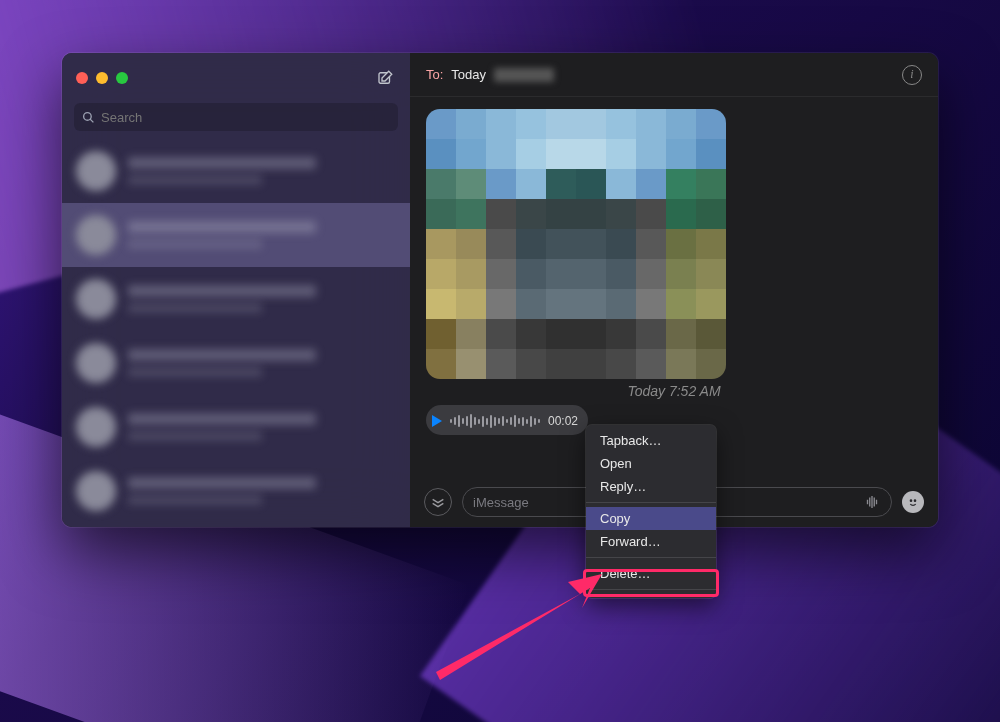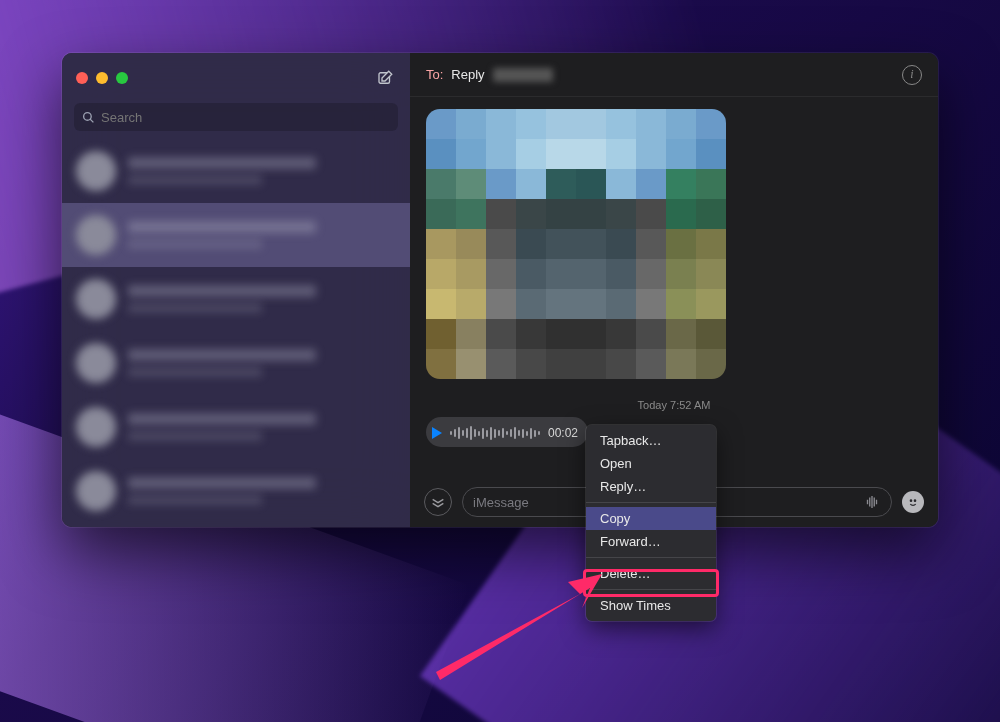--- a/index.html
+++ b/index.html
@@ -170,22 +170,23 @@
 .pixelated {
   width: 100%; height: 100%;
   display: grid;
   grid-template-columns: repeat(10, 1fr);
   grid-template-rows: repeat(9, 1fr);
 }
 .pixelated div { }
 .timestamp {
   text-align: center;
   color: #8a8a8a;
-  font-size: 11px;
-  margin: 20px 0 6px 0;
+  font-size: 14px;
+  margin: 4px 0 6px 0;
+  font-style: italic;
 }
 .audio-msg {
   align-self: flex-start;
   background: #3b3b3f;
   border-radius: 16px;
   height: 30px;
   display: flex;
   align-items: center;
   padding: 2px 10px 0 6px;
   gap: 8px;
@@ -360,21 +361,21 @@
             <div class="convo-line1"></div>
             <div class="convo-line2"></div>
           </div>
         </div>
       </div>
   </div>
 
   <div class="main">
     <div class="header">
       <span class="to-label">To:</span>
-      <span class="recipient">Reply</span>
+      <span class="recipient">Today</span>
       <span class="redact"></span>
       <div class="info-btn">i</div>
     </div>
 
     <div class="messages">
       <div class="image-msg">
         <div class="pixelated" id="pixelated">
             <div style="background: rgb(106, 154, 200);"></div>
             <div style="background: rgb(122, 171, 208);"></div>
             <div style="background: rgb(138, 184, 216);"></div>
@@ -526,21 +527,20 @@
 <div class="context-menu" id="context-menu">
     <div class="menu-item">Tapback…</div>
     <div class="menu-item">Open</div>
     <div class="menu-item">Reply…</div>
     <div class="menu-sep"></div>
     <div class="menu-item highlighted">Copy</div>
     <div class="menu-item">Forward…</div>
     <div class="menu-sep"></div>
     <div class="menu-item">Delete…</div>
     <div class="menu-sep"></div>
-    <div class="menu-item">Show Times</div>
   </div>
 
 <div class="copy-highlight-box"></div>
 
 <svg class="arrow" width="200" height="130" viewBox="0 0 200 130">
   <defs>
     <linearGradient id="ag" x1="0" y1="1" x2="1" y2="0">
       <stop offset="0" stop-color="#ff2a68"></stop>
       <stop offset="1" stop-color="#ff2a68"></stop>
     </linearGradient>

